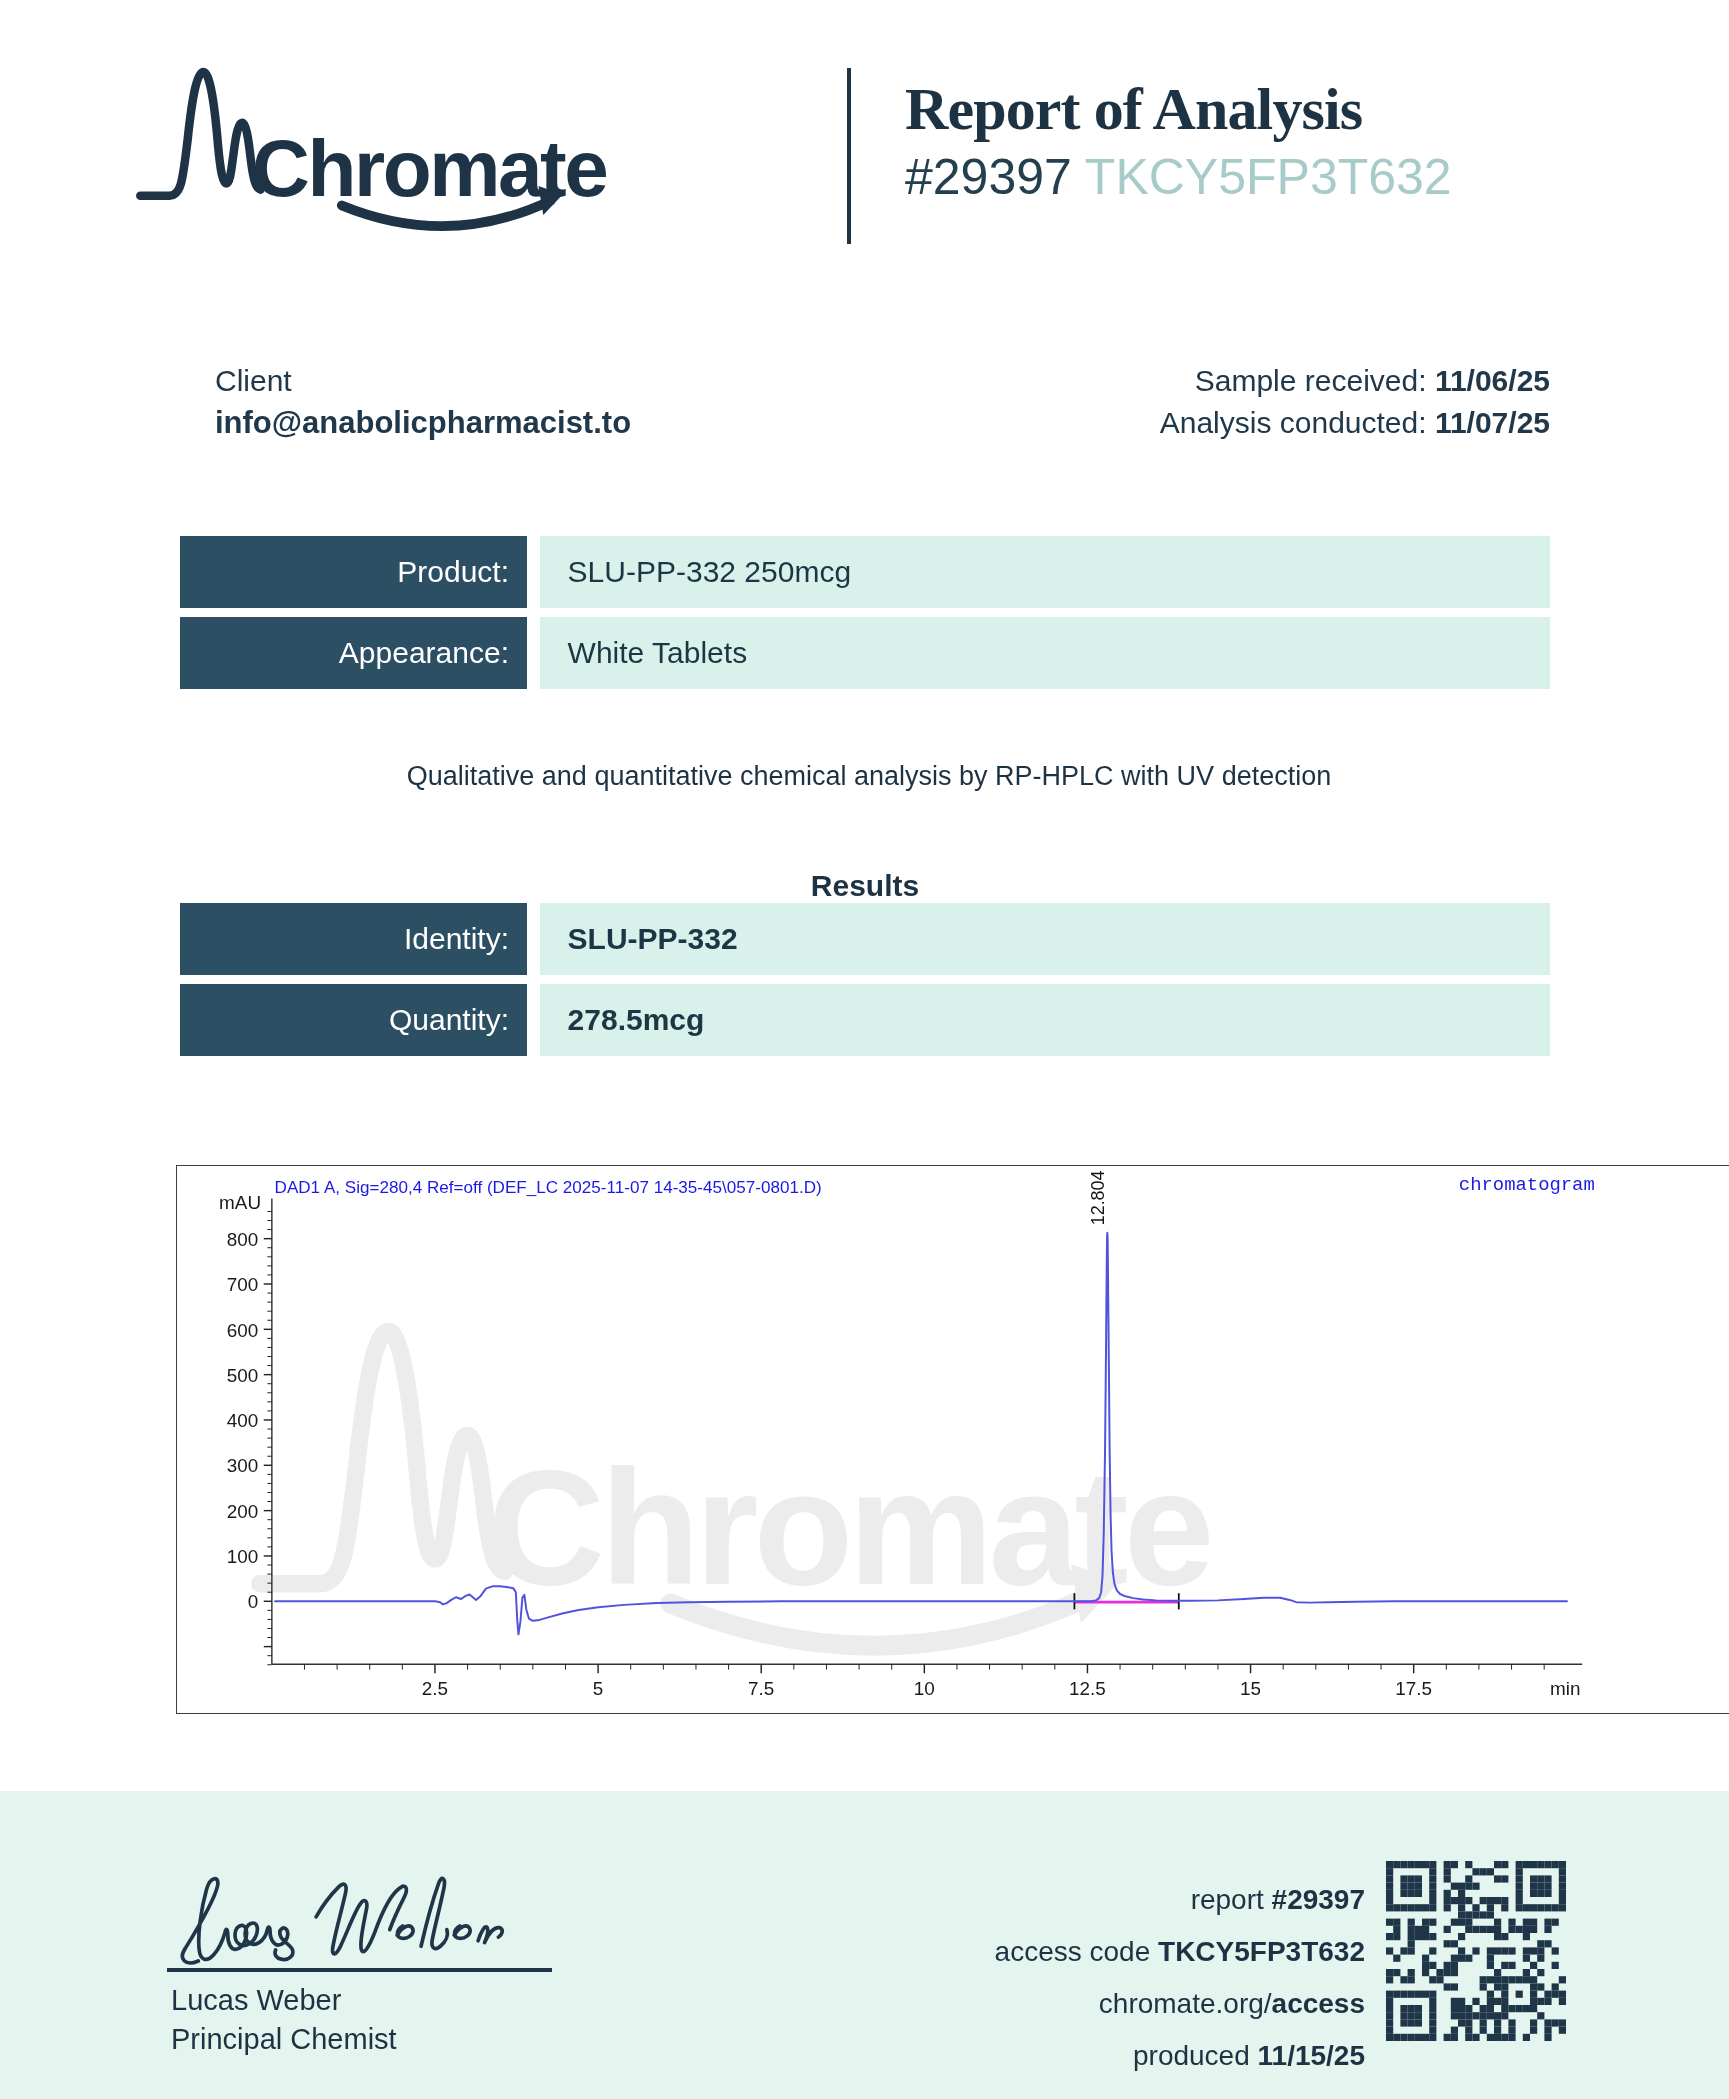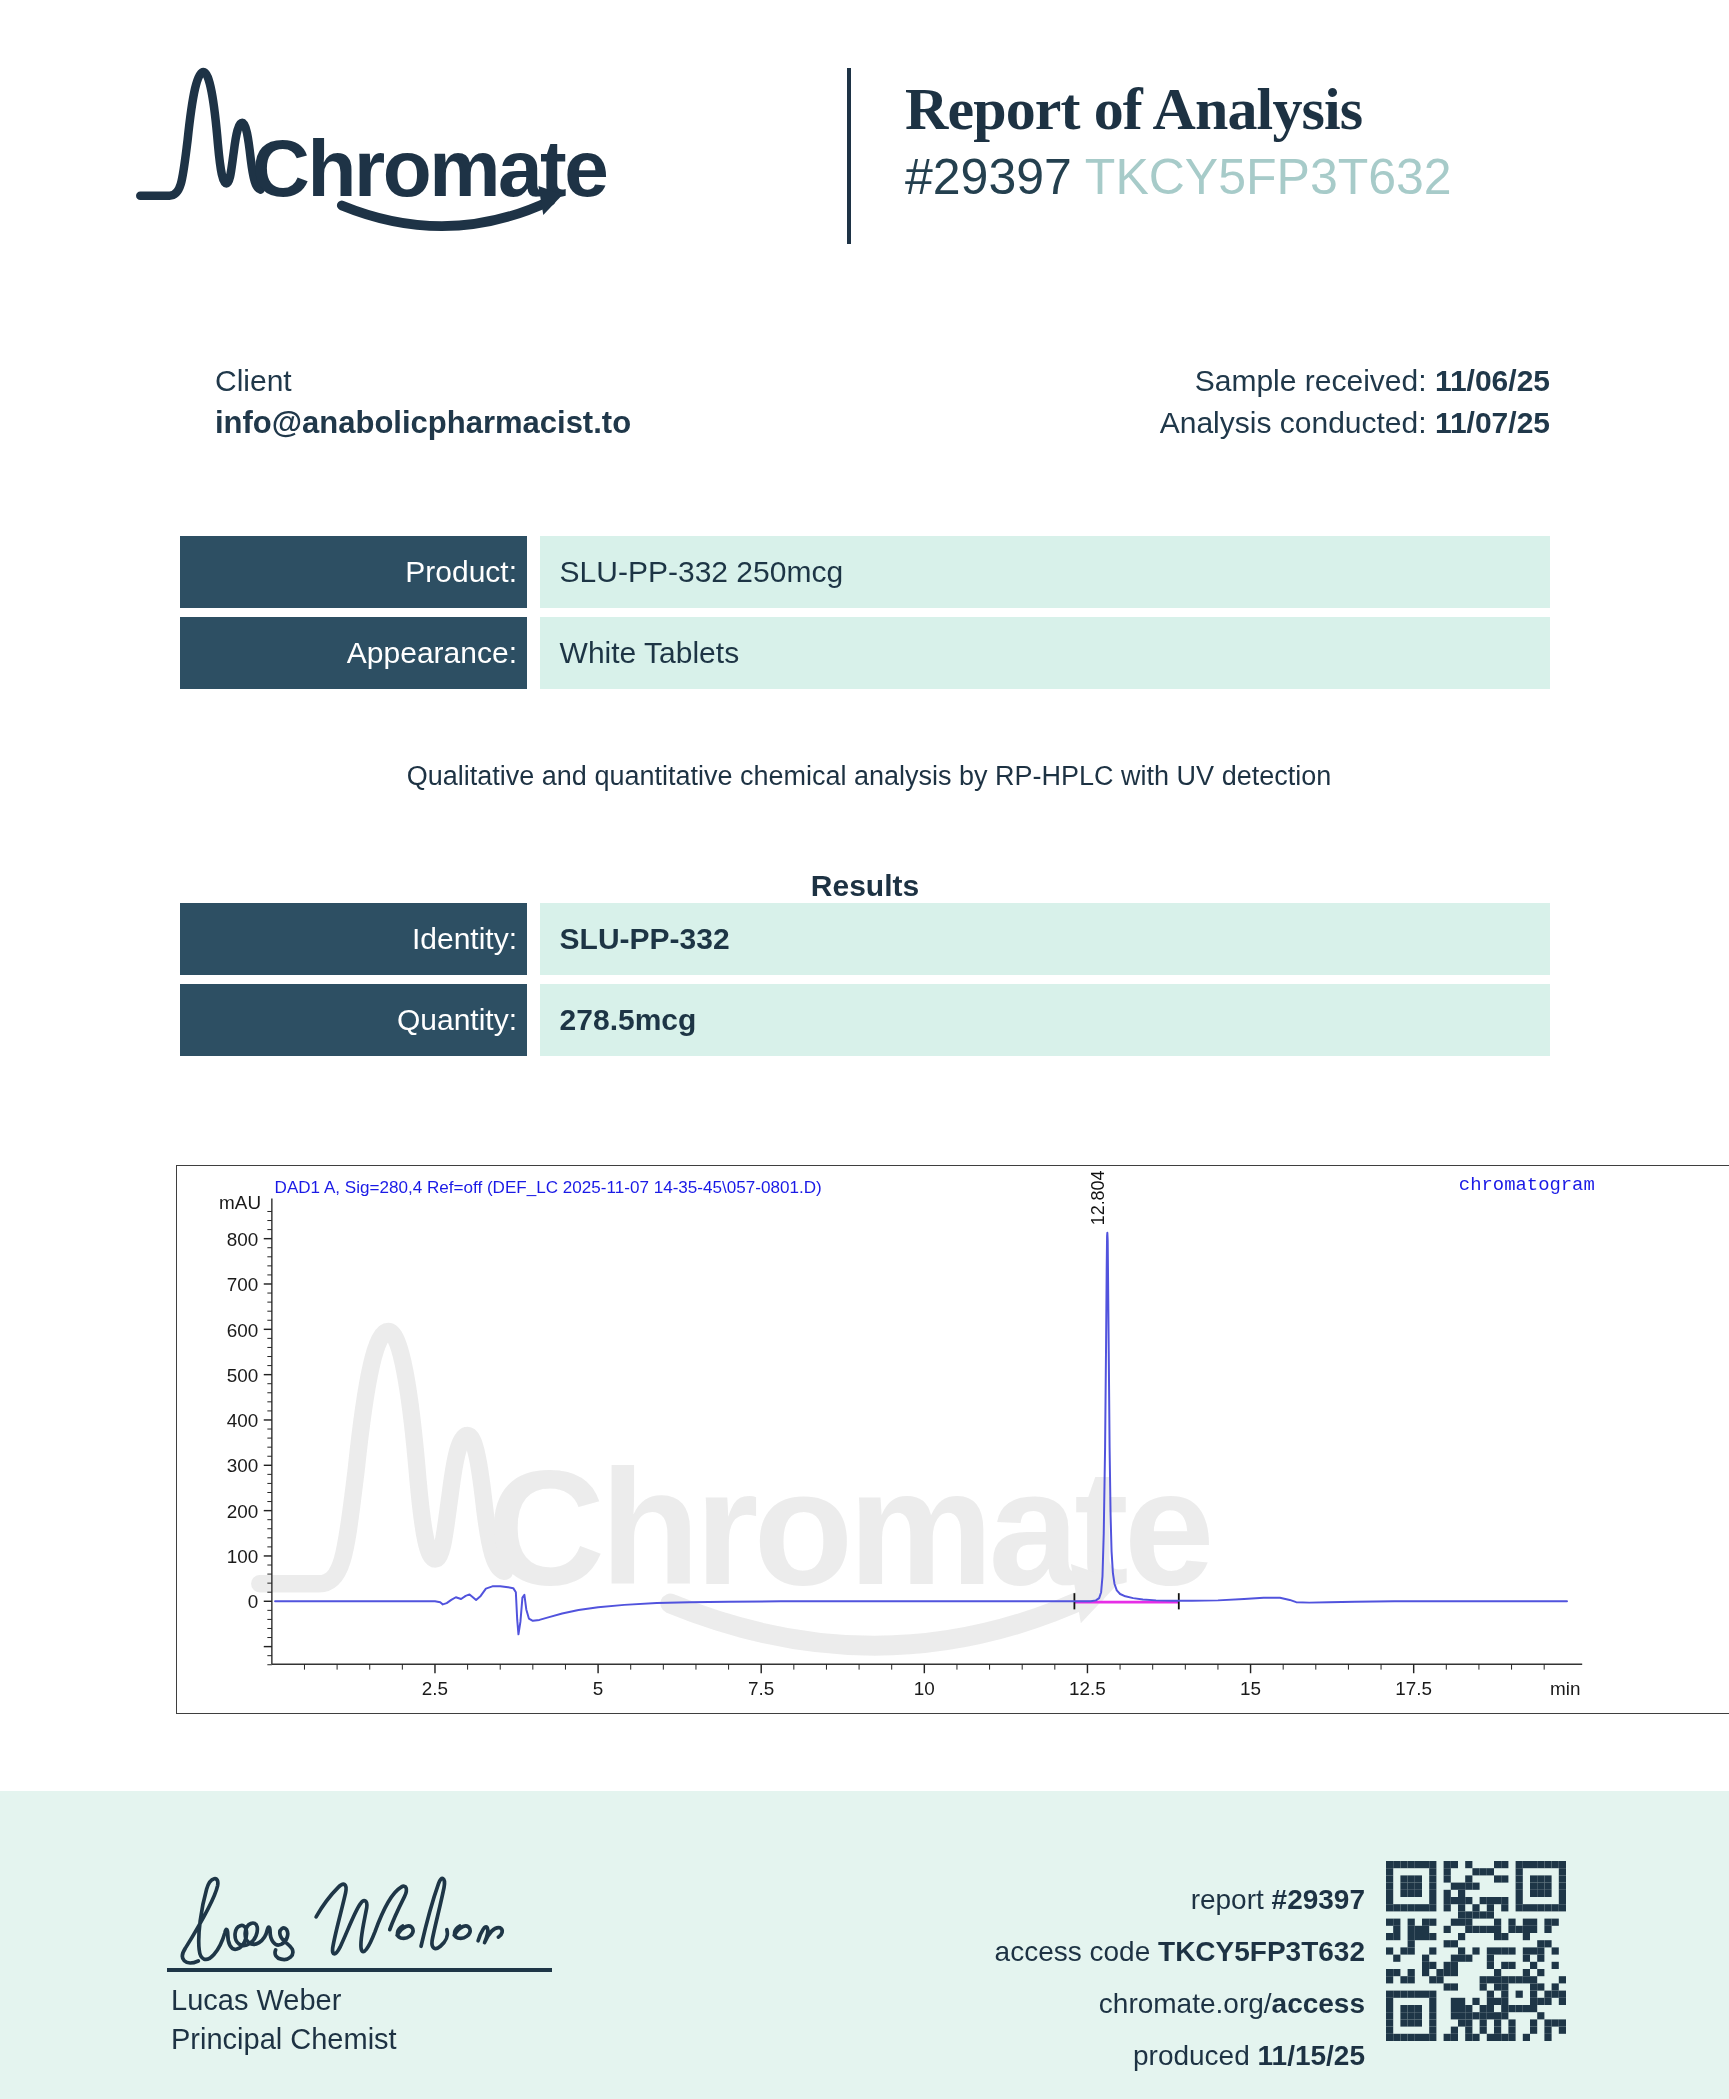--- a/index.html
+++ b/index.html
@@ -15,24 +15,24 @@
   .title-sub .code{color:#a7cbc9;}
   
   .client-block{position:absolute;left:180px;top:360px;font-size:30px;line-height:42px;margin-left:35px;}
   .client-block .email{font-weight:bold;font-size:31px;}
   .dates-block{position:absolute;right:180px;top:360px;text-align:right;font-size:30px;line-height:42px;}
   .dates-block b{font-weight:bold;}
   
   .itable{position:absolute;left:180px;width:1370px;}
   .itable .row{display:flex;gap:12.6px;margin-bottom:9px;}
   .itable .lbl{width:347px;height:72px;background:#2d4f63;color:#ffffff;display:flex;
-               align-items:center;justify-content:flex-end;padding-right:10px;box-sizing:border-box;
+               align-items:center;justify-content:flex-end;padding-right:18px;box-sizing:border-box;
                font-size:30px;}
   .itable .val{flex:1;height:72px;background:#d8f1ea;color:#1d3545;display:flex;
-               align-items:center;padding-left:20px;box-sizing:border-box;font-size:30px;}
+               align-items:center;padding-left:28px;box-sizing:border-box;font-size:30px;}
   .itable.results .val{font-weight:bold;}
   #product-table{top:536px;}
   #results-table{top:903px;}
   .method-line{position:absolute;left:4px;top:761px;width:100%;text-align:center;
                font-size:27px;font-weight:normal;color:#1d3243;}
   .results-title{position:absolute;left:0;top:869px;width:100%;text-align:center;
                font-size:30px;font-weight:bold;color:#1d3243;}
   
   .chart-frame{position:absolute;left:176px;top:1165px;width:1577px;height:549px;
                border:1.8px solid #3f3f3f;box-sizing:border-box;background:#ffffff;}

